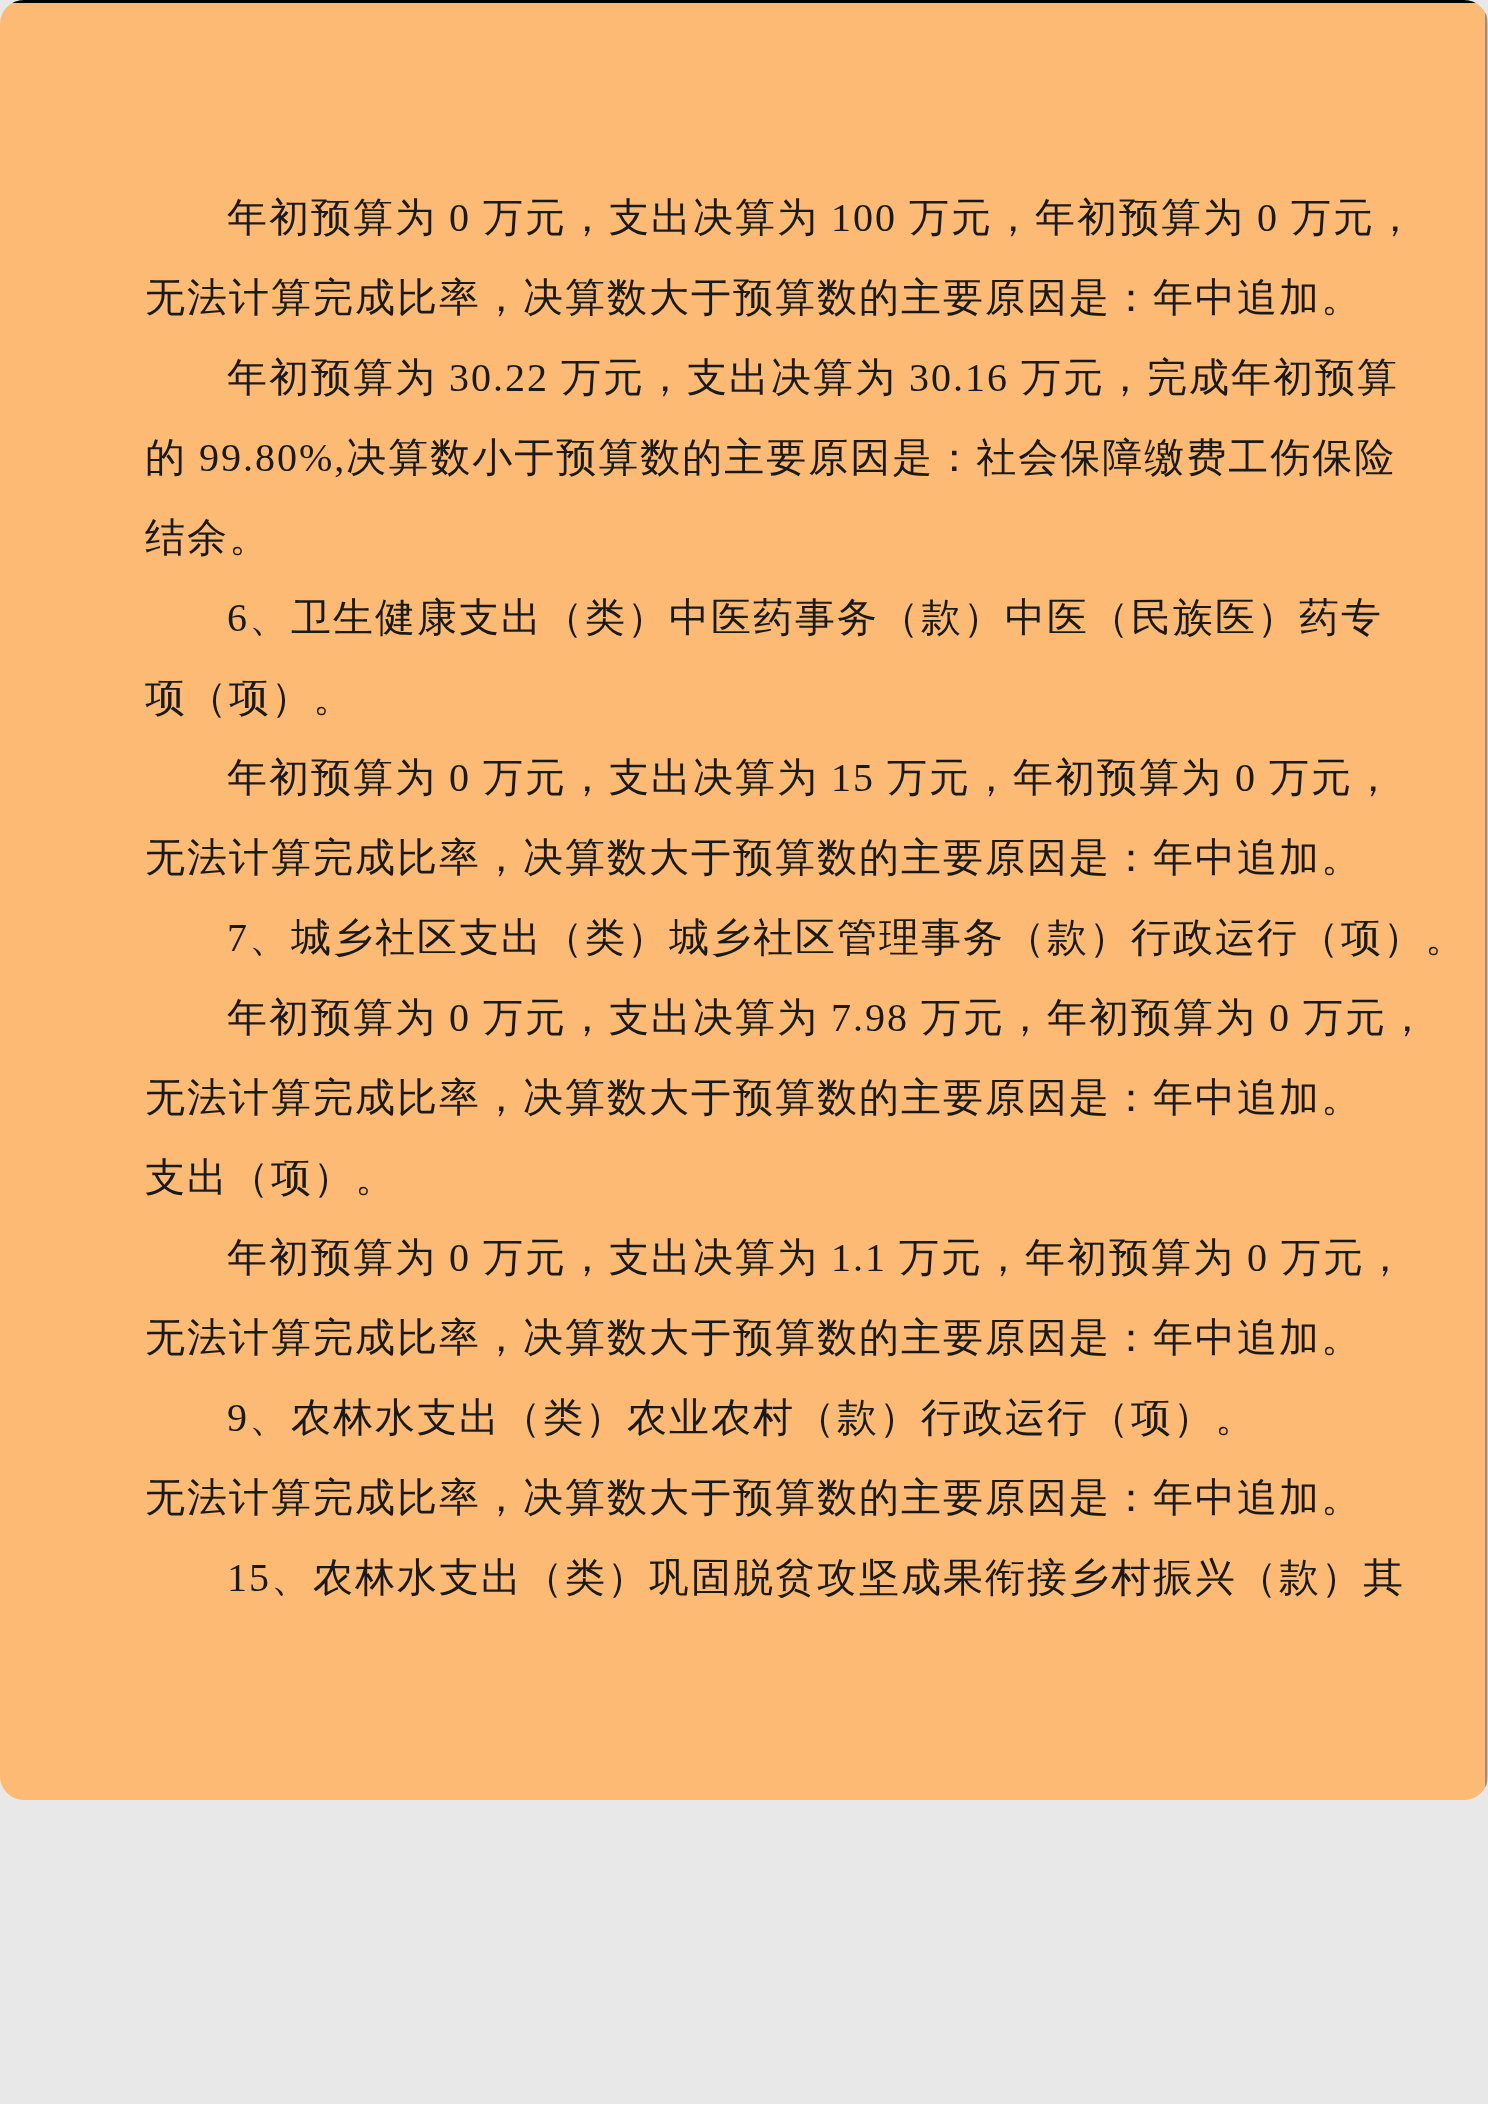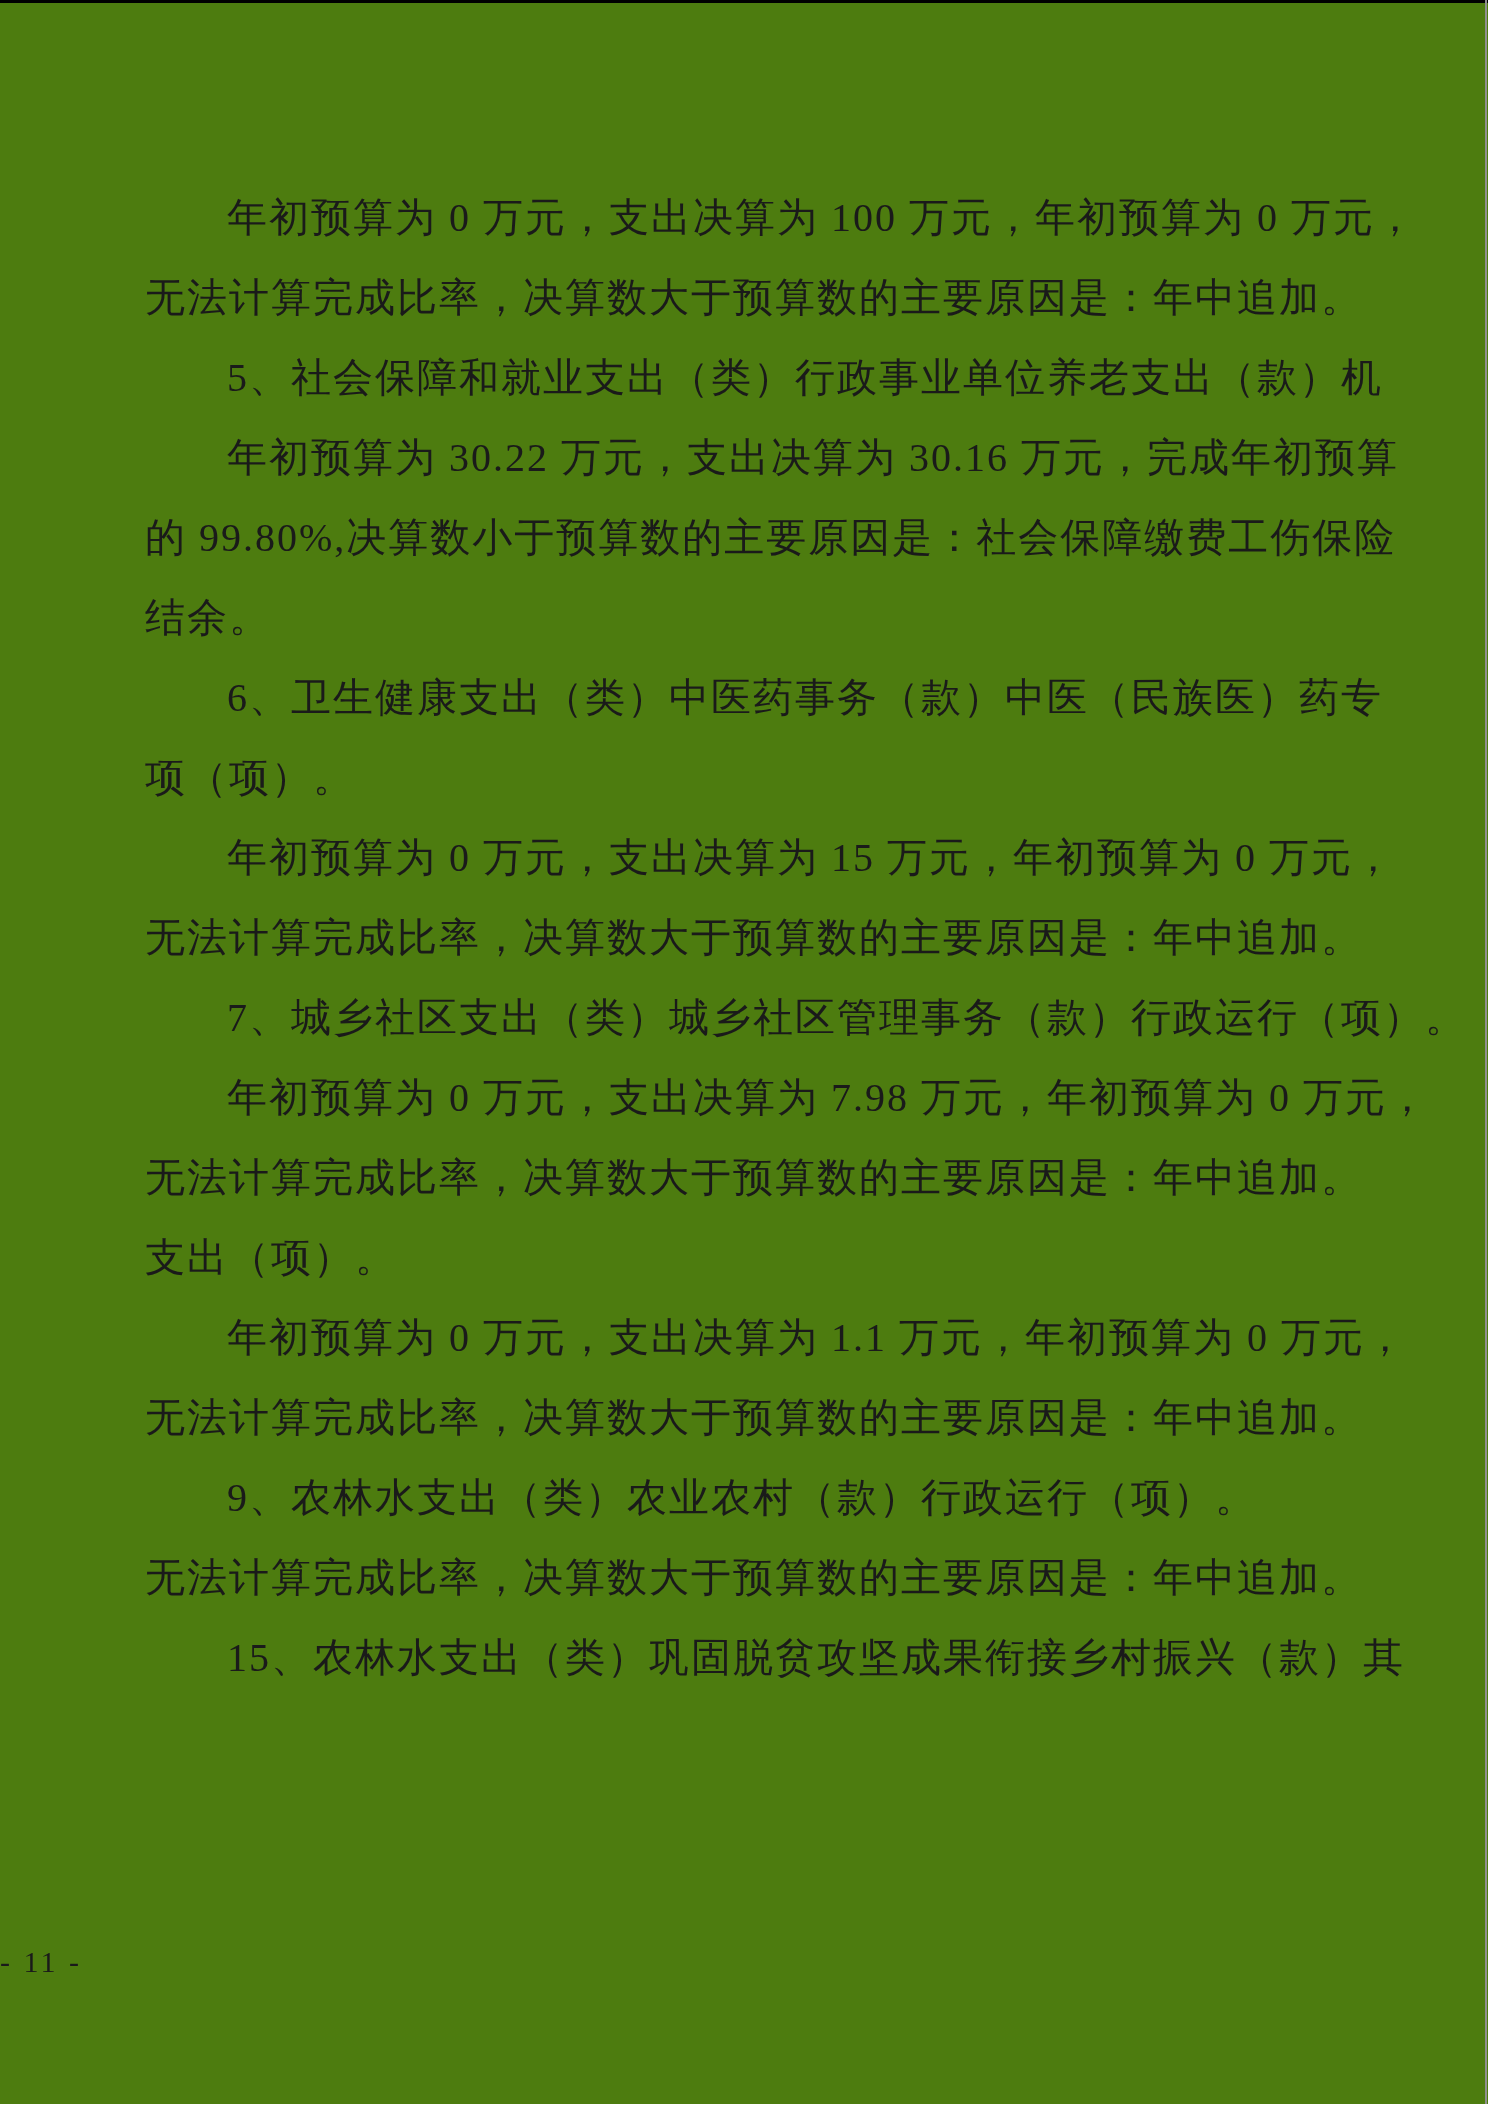--- a/index.html
+++ b/index.html
@@ -1,23 +1,24 @@
 <!DOCTYPE html>
 <html><head>
 <meta charset="utf-8">
 <style>
   html, body { margin: 0; padding: 0; background: #e8e8e8; }
   .page {
     position: relative;
     width: 1488px;
-    height: 2104px;
-    background: #4d7c0f;
+    height: 1800px;
+    background: #fdba74;
     font-family: "Liberation Serif", "DejaVu Serif", serif;
     color: #1a1a1a;
     overflow: hidden;
+    border-radius: 24px;
   }
   .edge-top {
     position: absolute;
     top: 0; left: 0;
     width: 100%; height: 3px;
     background: #000000;
   }
   .edge-right {
     position: absolute;
     top: 0; left: 1485px;
@@ -52,21 +53,20 @@
 </style>
 </head>
 <body>
 
 <div class="page">
   <div class="edge-top"></div>
   <div class="edge-right"></div>
   <div class="text-block">
       <div class="line indent">年初预算为 0 万元，支出决算为 100 万元，年初预算为 0 万元，</div>
       <div class="line">无法计算完成比率，决算数大于预算数的主要原因是：年中追加。</div>
-      <div class="line indent">5、社会保障和就业支出（类）行政事业单位养老支出（款）机</div>
       <div class="line indent">年初预算为 30.22 万元，支出决算为 30.16 万元，完成年初预算</div>
       <div class="line">的 99.80%,决算数小于预算数的主要原因是：社会保障缴费工伤保险</div>
       <div class="line">结余。</div>
       <div class="line indent">6、卫生健康支出（类）中医药事务（款）中医（民族医）药专</div>
       <div class="line">项（项）。</div>
       <div class="line indent">年初预算为 0 万元，支出决算为 15 万元，年初预算为 0 万元，</div>
       <div class="line">无法计算完成比率，决算数大于预算数的主要原因是：年中追加。</div>
       <div class="line indent">7、城乡社区支出（类）城乡社区管理事务（款）行政运行（项）。</div>
       <div class="line indent">年初预算为 0 万元，支出决算为 7.98 万元，年初预算为 0 万元，</div>
       <div class="line">无法计算完成比率，决算数大于预算数的主要原因是：年中追加。</div>

